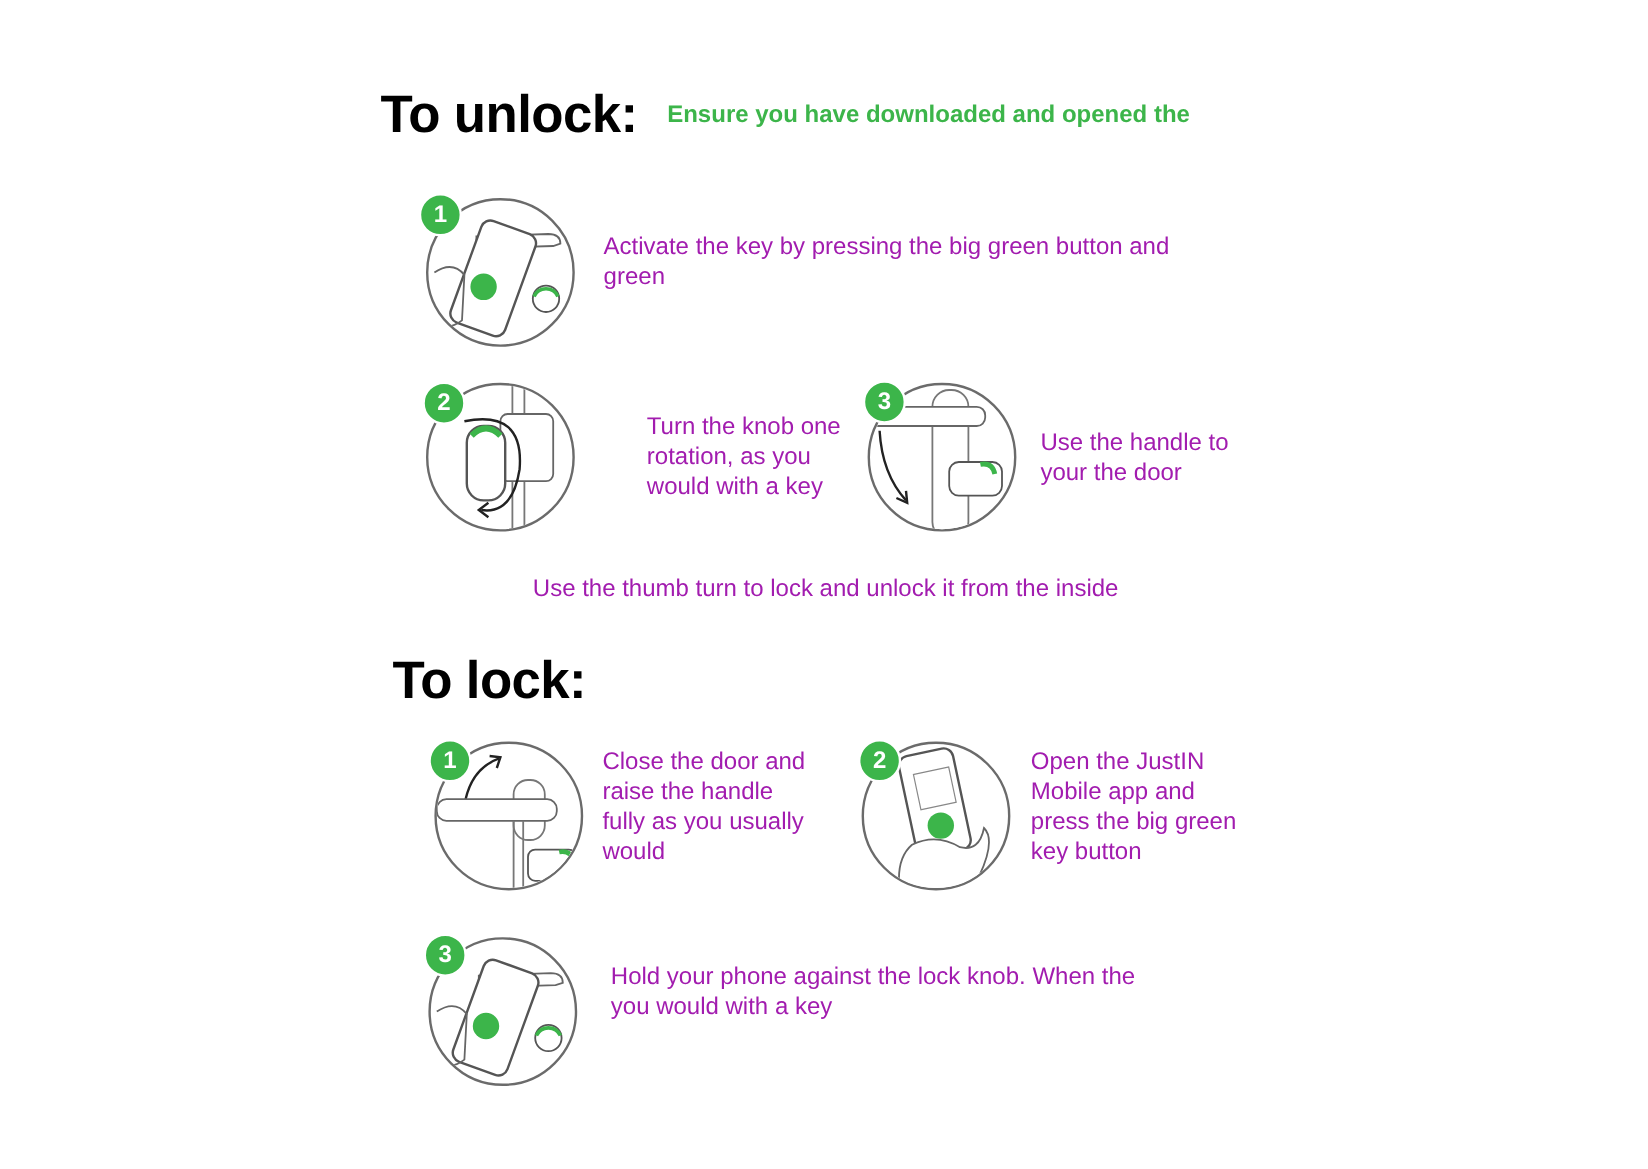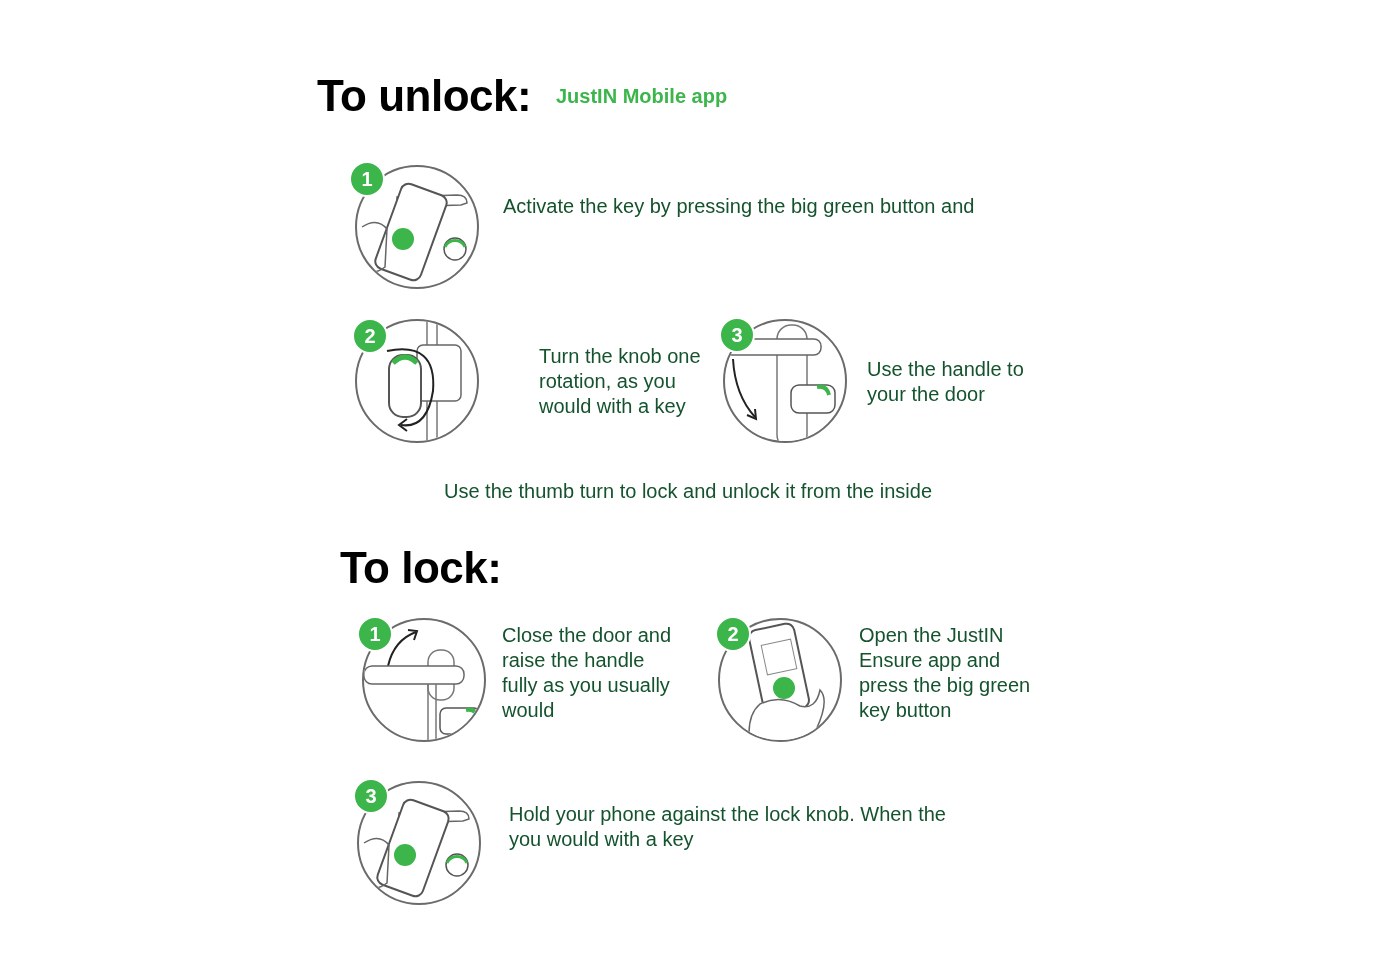--- a/index.html
+++ b/index.html
@@ -1,47 +1,48 @@
 <!DOCTYPE html>
 <html><head>
 <meta charset="utf-8">
 <style>
   * { box-sizing: border-box; margin: 0; padding: 0; }
   html, body { width: 1373px; height: 974px; background: #ffffff; overflow: hidden; }
   body { position: relative; font-family: "Liberation Sans", "DejaVu Sans", sans-serif; color: #111; }
   .abs { position: absolute; }
   .h1 { color: #000000; font-weight: bold; font-size: 44px; letter-spacing: -0.5px; line-height: 1; }
   .sub { color: #3cb54a; font-weight: bold; font-size: 20px; line-height: 24px; }
-  .txt { font-size: 20px; line-height: 25px; color: #14532d; font-weight: 500; }
+  .txt { font-size: 20px; line-height: 25px; color: #a21caf; font-weight: 500; }
   .illus { position: absolute; width: 124px; height: 124px; border: 2px solid #6b6b6b; border-radius: 50%; background: #fff; overflow: hidden; }
   .badge { position: absolute; width: 36px; height: 36px; border-radius: 50%; background: #3cb54a; color: #fff; font-weight: bold; font-size: 20px; display: flex; align-items: center; justify-content: center; border: 2px solid #fff; z-index: 2; }
   svg { display: block; }
 </style>
 </head>
 <body>
 
 <div class="abs h1" style="left:317px; top:74px;">To unlock:</div>
 <div class="abs sub" style="left:556px; top:84px;">
-  <div>JustIN Mobile app</div>
+  <div>Ensure you have downloaded and opened the</div>
 </div>
 
 <div>
   <div class="illus" style="left:355px; top:165px;">
     <svg width="124" height="124" viewBox="0 0 124 124">
       <path d="M40 30 L100 28 Q110 28 110 36 L104 38 L40 40 Z" fill="none" stroke="#666" stroke-width="1.5"></path>
       <rect x="30" y="20" width="48" height="90" rx="8" transform="rotate(20 54 65)" fill="#fff" stroke="#555" stroke-width="2"></rect>
       <circle cx="46" cy="72" r="11" fill="#3cb54a"></circle>
       <circle cx="98" cy="82" r="11" fill="#fff" stroke="#555" stroke-width="1.5"></circle>
       <path d="M88 80 A11 11 0 0 1 108 80" fill="none" stroke="#3cb54a" stroke-width="3"></path>
       <path d="M5 60 Q20 50 30 62 L28 100 Q15 110 5 100" fill="none" stroke="#666" stroke-width="1.5"></path>
     </svg>
   </div>
   <div class="badge" style="left:349px; top:161px;">1</div>
   <div class="abs txt" style="left:503px; top:194px;">
     <div>Activate the key by pressing the big green button and</div>
+    <div>green</div>
   </div>
 </div>
 
 <div>
   <div class="illus" style="left:355px; top:319px;">
     <svg width="124" height="124" viewBox="0 0 124 124">
       <line x1="70" y1="0" x2="70" y2="124" stroke="#777" stroke-width="1.5"></line>
       <line x1="80" y1="0" x2="80" y2="124" stroke="#777" stroke-width="1.5"></line>
       <rect x="60" y="24" width="44" height="56" rx="6" fill="#fff" stroke="#666" stroke-width="1.5"></rect>
       <rect x="32" y="34" width="32" height="62" rx="14" fill="#fff" stroke="#555" stroke-width="2"></rect>
@@ -71,21 +72,21 @@
   </div>
   <div class="badge" style="left:719px; top:317px;">3</div>
   <div class="abs txt" style="left:867px; top:357px;">
     <div>Use the handle to</div>
     <div>your the door</div>
   </div>
 </div>
 
 <div class="abs txt" style="left:444px; top:479px;text-align:right;">Use the thumb turn to lock and unlock it from the inside</div>
 
-<div class="abs h1" style="left:340px; top:546px;">To lock:</div>
+<div class="abs h1" style="left:327px; top:546px;">To lock:</div>
 
 <div>
   <div class="illus" style="left:362px; top:618px;">
     <svg width="124" height="124" viewBox="0 0 124 124">
       <path d="M24 46 Q30 20 52 12" fill="none" stroke="#222" stroke-width="2"></path>
       <path d="M44 10 L53 11 L50 20" fill="none" stroke="#222" stroke-width="2"></path>
       <rect x="64" y="30" width="26" height="50" rx="12" fill="#fff" stroke="#777" stroke-width="1.5"></rect>
       <rect x="0" y="46" width="100" height="18" rx="8" fill="#fff" stroke="#666" stroke-width="1.5"></rect>
       <line x1="64" y1="64" x2="64" y2="124" stroke="#777" stroke-width="1.5"></line>
       <line x1="72" y1="64" x2="72" y2="124" stroke="#777" stroke-width="1.5"></line>
@@ -107,21 +108,21 @@
     <svg width="124" height="124" viewBox="0 0 124 124">
       <rect x="36" y="6" width="46" height="86" rx="8" transform="rotate(-12 59 49)" fill="#fff" stroke="#555" stroke-width="2"></rect>
       <rect x="44" y="22" width="30" height="30" transform="rotate(-12 59 37)" fill="#fff" stroke="#888" stroke-width="1"></rect>
       <circle cx="64" cy="68" r="11" fill="#3cb54a"></circle>
       <path d="M30 124 Q26 96 40 84 Q60 74 80 86 Q96 90 100 70 Q110 80 96 110 L90 124" fill="#fff" stroke="#666" stroke-width="1.5"></path>
     </svg>
   </div>
   <div class="badge" style="left:715px; top:616px;">2</div>
   <div class="abs txt" style="left:859px; top:623px;">
     <div>Open the JustIN</div>
-    <div>Ensure app and</div>
+    <div>Mobile app and</div>
     <div>press the big green</div>
     <div>key button</div>
   </div>
 </div>
 
 <div>
   <div class="illus" style="left:357px; top:781px;">
     <svg width="124" height="124" viewBox="0 0 124 124">
       <path d="M40 30 L100 28 Q110 28 110 36 L104 38 L40 40 Z" fill="none" stroke="#666" stroke-width="1.5"></path>
       <rect x="30" y="20" width="48" height="90" rx="8" transform="rotate(20 54 65)" fill="#fff" stroke="#555" stroke-width="2"></rect>

